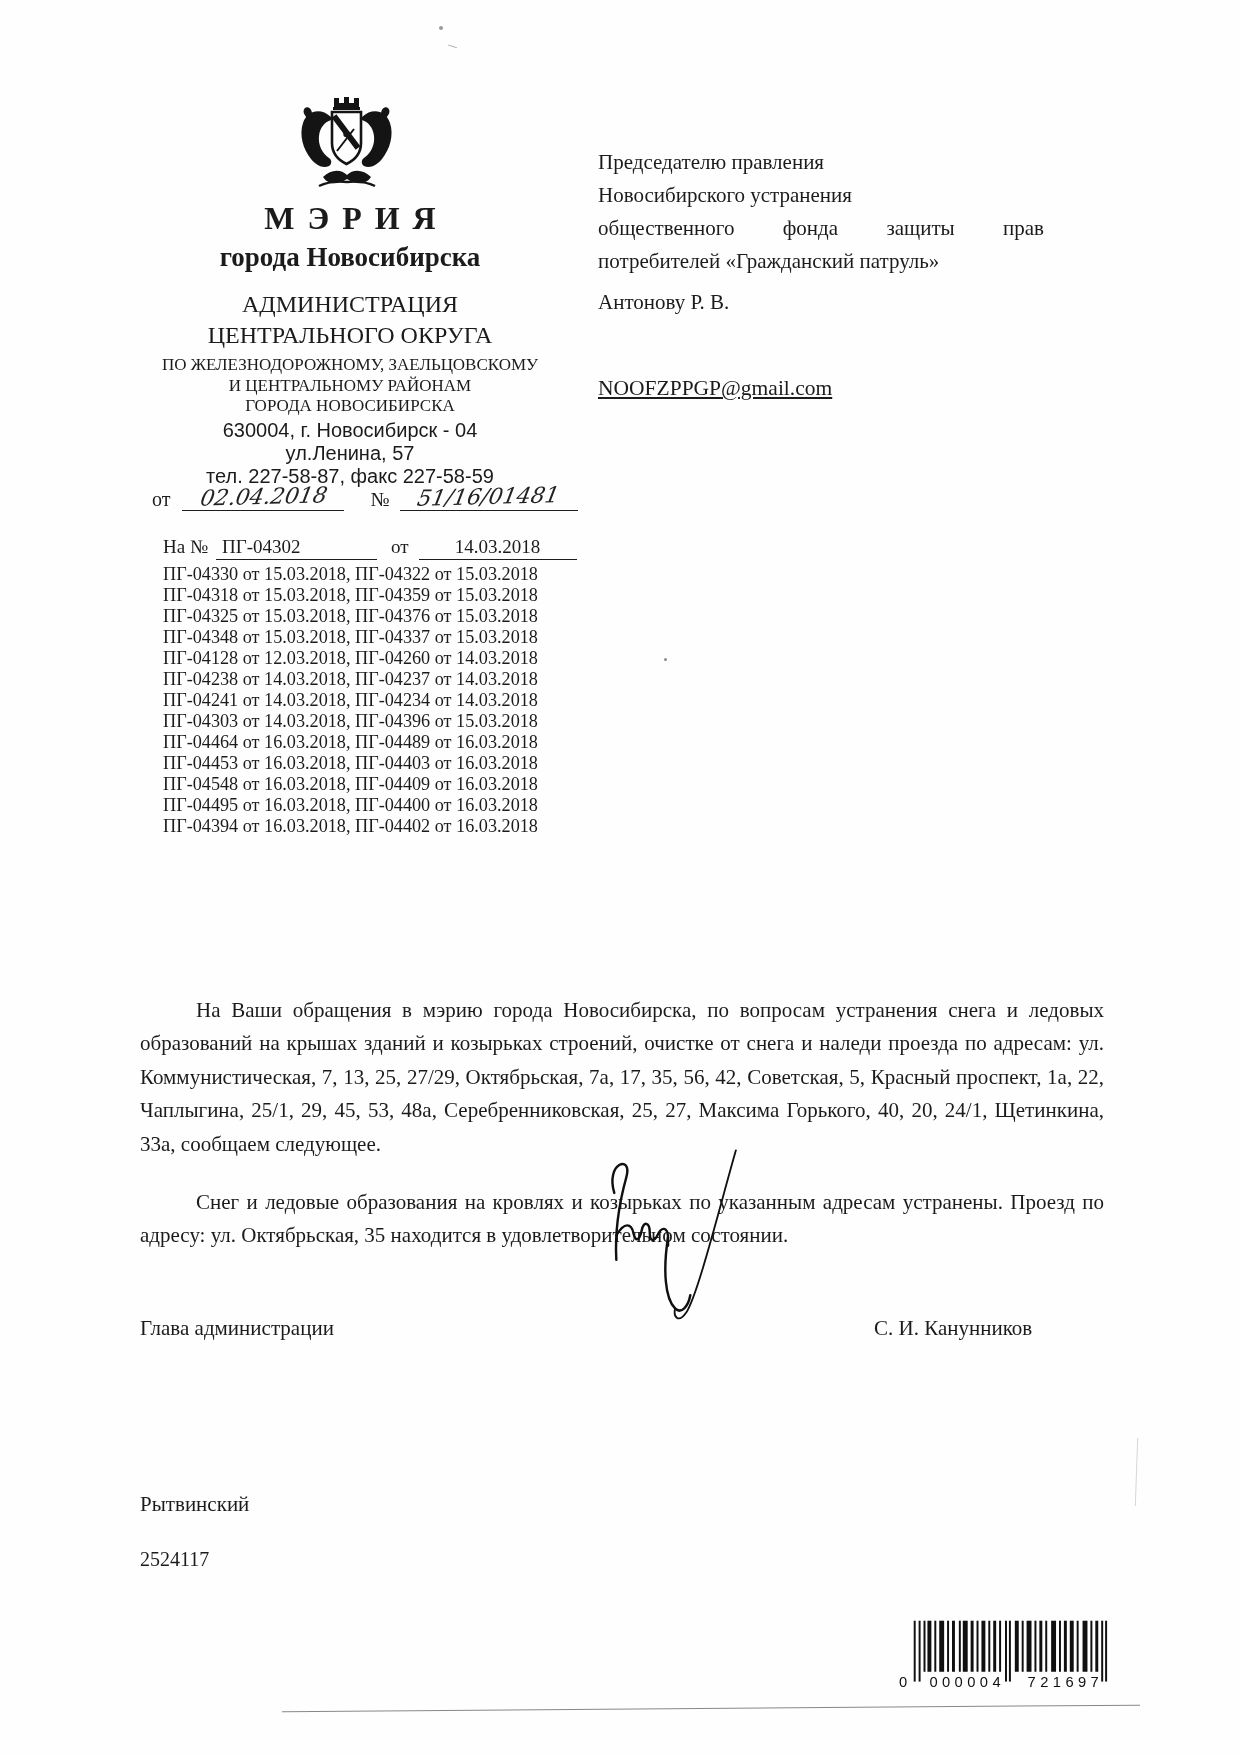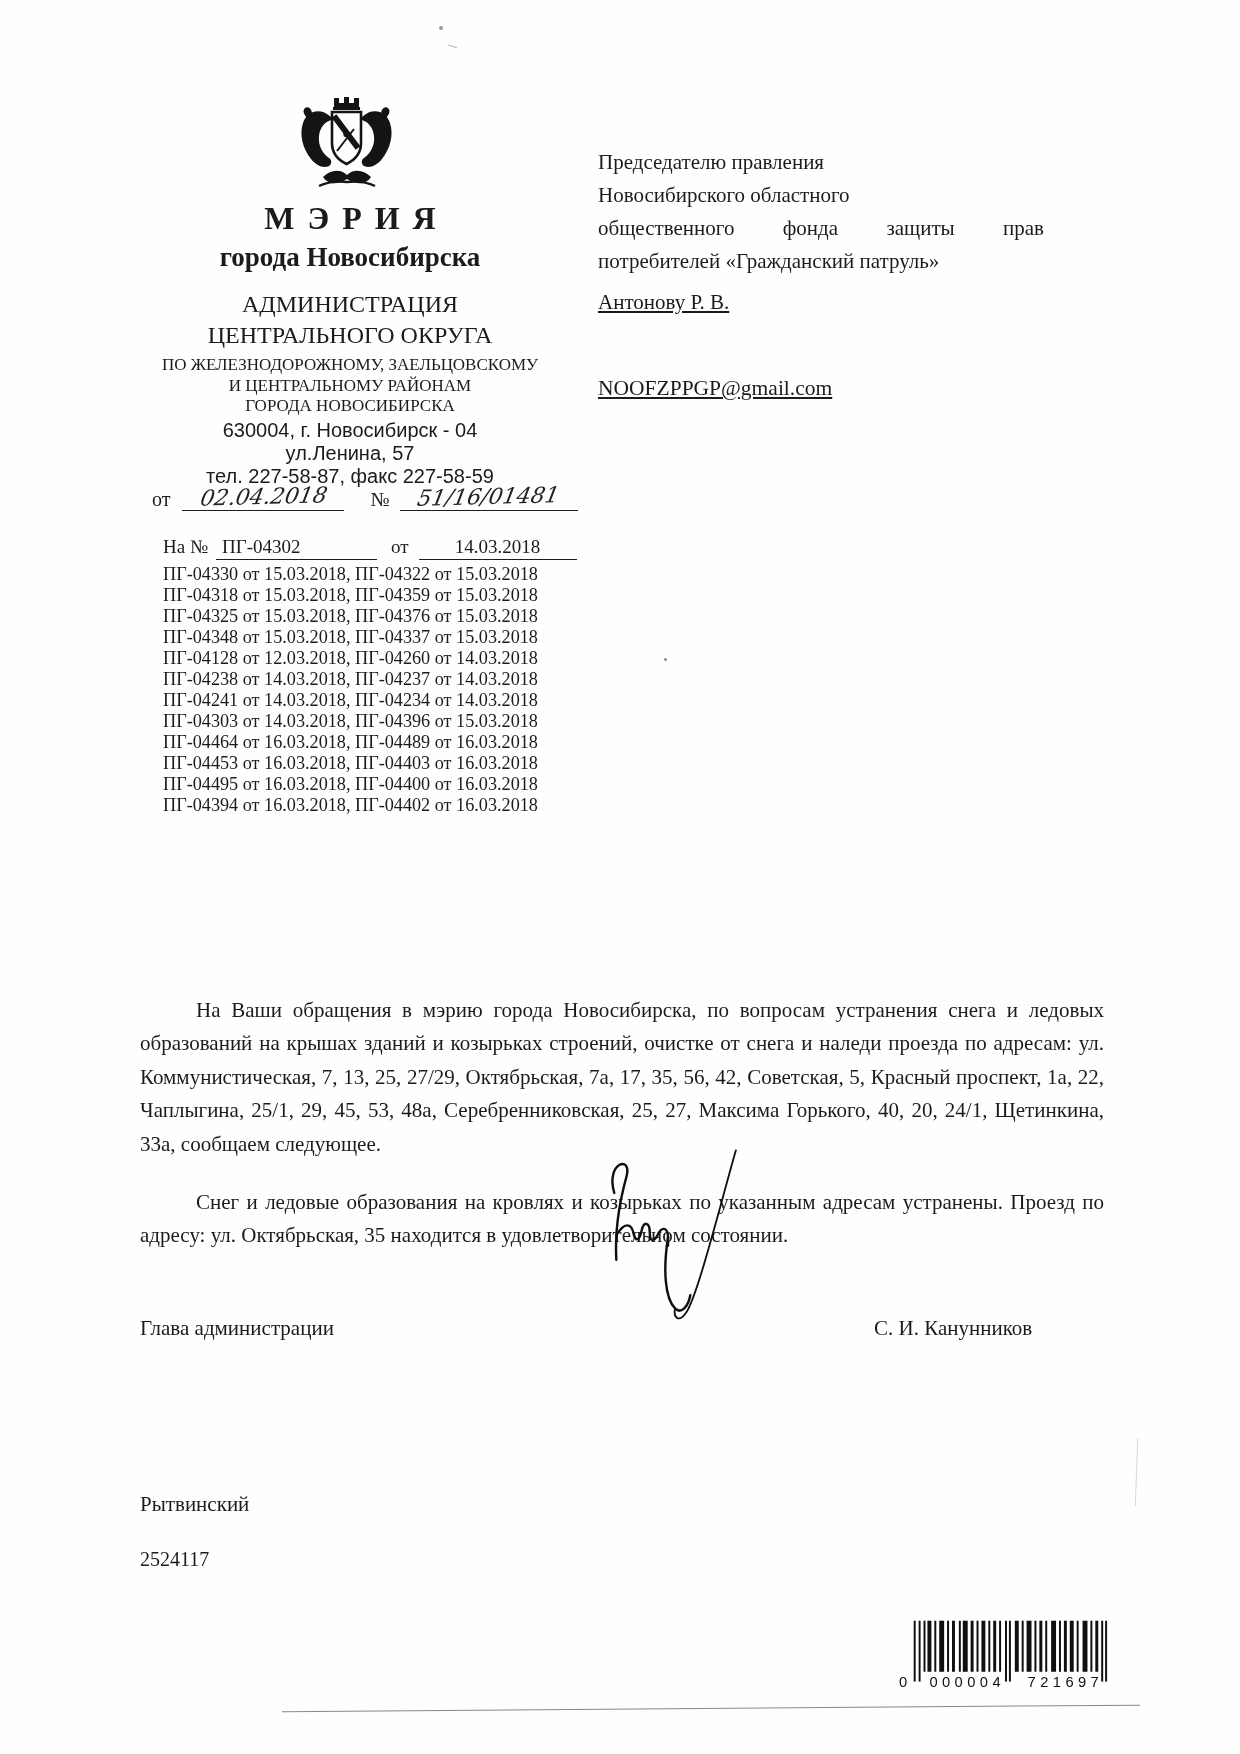--- a/index.html
+++ b/index.html
@@ -36,21 +36,21 @@
   .slot-ref { width:155px; text-align:left; padding-left:6px; margin-left:8px; }
   .slot-refdate { width:158px; margin-left:10px; }
   .ot-lbl { margin-left:14px; }
   .ref-list { position:absolute; left:163px; top:564px; width:470px;
               font-size:18.2px; line-height:21px; }
 
   
   .recipient { position:absolute; left:598px; top:146px; width:446px;
                font-size:21px; line-height:33px; }
   .stretch { text-align:justify; text-align-last:justify; }
-  .recipient-name { position:absolute; left:598px; top:290px; font-size:21px;text-decoration:underline; }
+  .recipient-name { position:absolute; left:598px; top:290px; font-size:21px; }
   .recipient-email { position:absolute; left:598px; top:376px; font-size:21.5px;
                      text-decoration:underline; }
 
   
   .body-p { position:absolute; left:140px; width:964px; font-size:21px;
             line-height:33.4px; text-align:justify; text-indent:56px; }
   .p1 { top:994px; }
   .p2 { top:1186px; }
 
   
@@ -121,21 +121,21 @@
     </div>
     <div class="addr addr-block">
       <div>630004, г. Новосибирск - 04</div>
       <div>ул.Ленина, 57</div>
       <div>тел. 227-58-87, факс 227-58-59</div>
     </div>
   </div>
 
   <div class="recipient">
     <div>Председателю правления</div>
-    <div>Новосибирского областного</div>
+    <div>Новосибирского устранения</div>
     <div class="stretch">общественного фонда защиты прав</div>
     <div>потребителей «Гражданский патруль»</div>
   </div>
   <div class="recipient-name">Антонову Р. В.</div>
   <div class="recipient-email">NOOFZPPGP@gmail.com</div>
 
   <div class="outgoing">
     <span class="lbl">от</span>
     <span class="slot slot-date"><span class="hw">02.04.2018</span></span>
     <span class="lbl no-lbl">№</span>
@@ -153,20 +153,21 @@
     <div>ПГ-04330 от 15.03.2018, ПГ-04322 от 15.03.2018</div>
     <div>ПГ-04318 от 15.03.2018, ПГ-04359 от 15.03.2018</div>
     <div>ПГ-04325 от 15.03.2018, ПГ-04376 от 15.03.2018</div>
     <div>ПГ-04348 от 15.03.2018, ПГ-04337 от 15.03.2018</div>
     <div>ПГ-04128 от 12.03.2018, ПГ-04260 от 14.03.2018</div>
     <div>ПГ-04238 от 14.03.2018, ПГ-04237 от 14.03.2018</div>
     <div>ПГ-04241 от 14.03.2018, ПГ-04234 от 14.03.2018</div>
     <div>ПГ-04303 от 14.03.2018, ПГ-04396 от 15.03.2018</div>
     <div>ПГ-04464 от 16.03.2018, ПГ-04489 от 16.03.2018</div>
     <div>ПГ-04453 от 16.03.2018, ПГ-04403 от 16.03.2018</div>
+    <div>ПГ-04548 от 16.03.2018, ПГ-04409 от 16.03.2018</div>
     <div>ПГ-04495 от 16.03.2018, ПГ-04400 от 16.03.2018</div>
     <div>ПГ-04394 от 16.03.2018, ПГ-04402 от 16.03.2018</div>
   </div>
 
   <div class="body-p p1">На Ваши обращения в мэрию города Новосибирска, по вопросам устранения снега и ледовых образований на крышах зданий и козырьках строений, очистке от снега и наледи проезда по адресам: ул. Коммунистическая, 7, 13, 25, 27/29, Октябрьская, 7а, 17, 35, 56, 42, Советская, 5, Красный проспект, 1а, 22, Чаплыгина, 25/1, 29, 45, 53, 48а, Серебренниковская, 25, 27, Максима Горького, 40, 20, 24/1, Щетинкина, 33а, сообщаем следующее.</div>
   <div class="body-p p2">Снег и ледовые образования на кровлях и козырьках по указанным адресам устранены. Проезд по адресу: ул. Октябрьская, 35 находится в удовлетворительном состоянии.</div>
 
   <div class="sig-title">Глава администрации</div>
   <svg class="sig-flourish" viewBox="0 0 150 177">
     <g fill="none" stroke="#101010" stroke-width="2.4" stroke-linecap="round">

